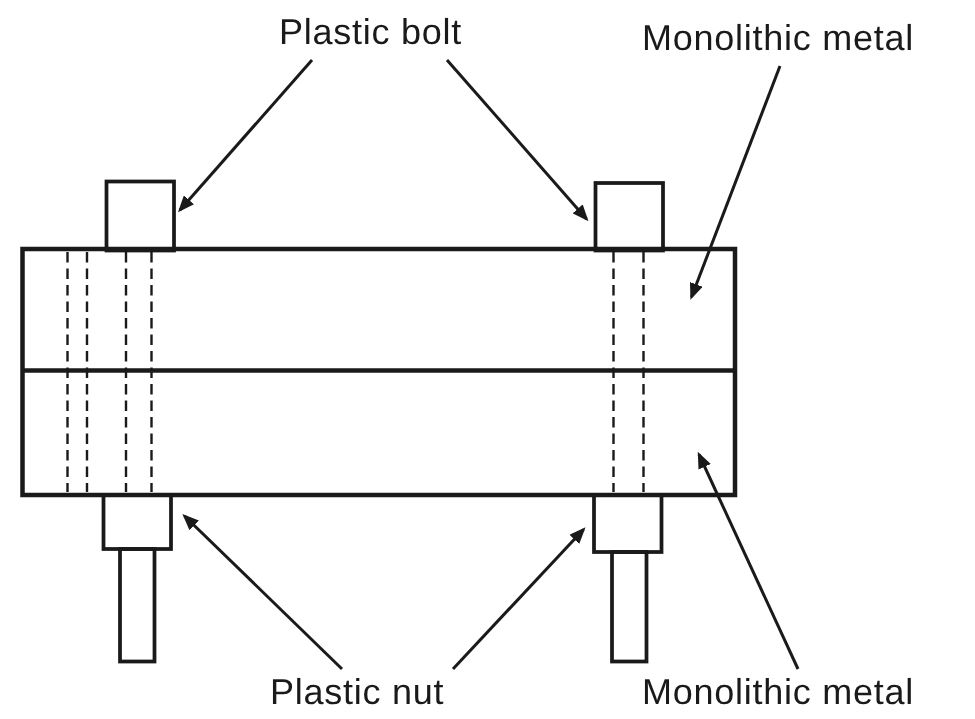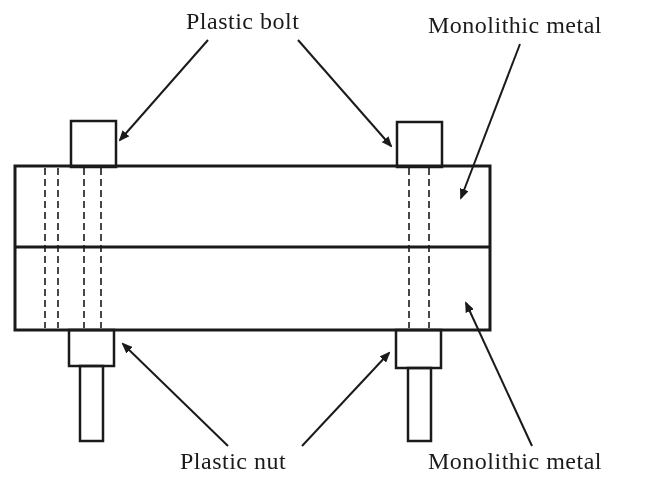--- a/index.html
+++ b/index.html
@@ -23,21 +23,20 @@
     left: 0; top: 0;
     width: 650px;
     height: 479px;
   }
   .diagram-label {
     position: absolute;
     font-size: 24px;
     color: var(--line);
     white-space: nowrap;
     letter-spacing: 0.5px;
-    font-family: Liberation Serif, serif;
   }
   .lbl-plastic-bolt   { left: 186px; top: 8px;  }
   .lbl-metal-top      { left: 428px; top: 12px; }
   .lbl-plastic-nut    { left: 180px; top: 448px; text-align: right;}
   .lbl-metal-bottom   { left: 428px; top: 448px;}
 
   .outline      { fill: none; stroke: var(--line); stroke-width: 3; }
   .outline-thin { fill: none; stroke: var(--line); stroke-width: 2.5; }
   .hidden-line  { fill: none; stroke: var(--line); stroke-width: 1.6; stroke-dasharray: 7 4; }
   .arrow-line   { fill: none; stroke: var(--line); stroke-width: 2; }

